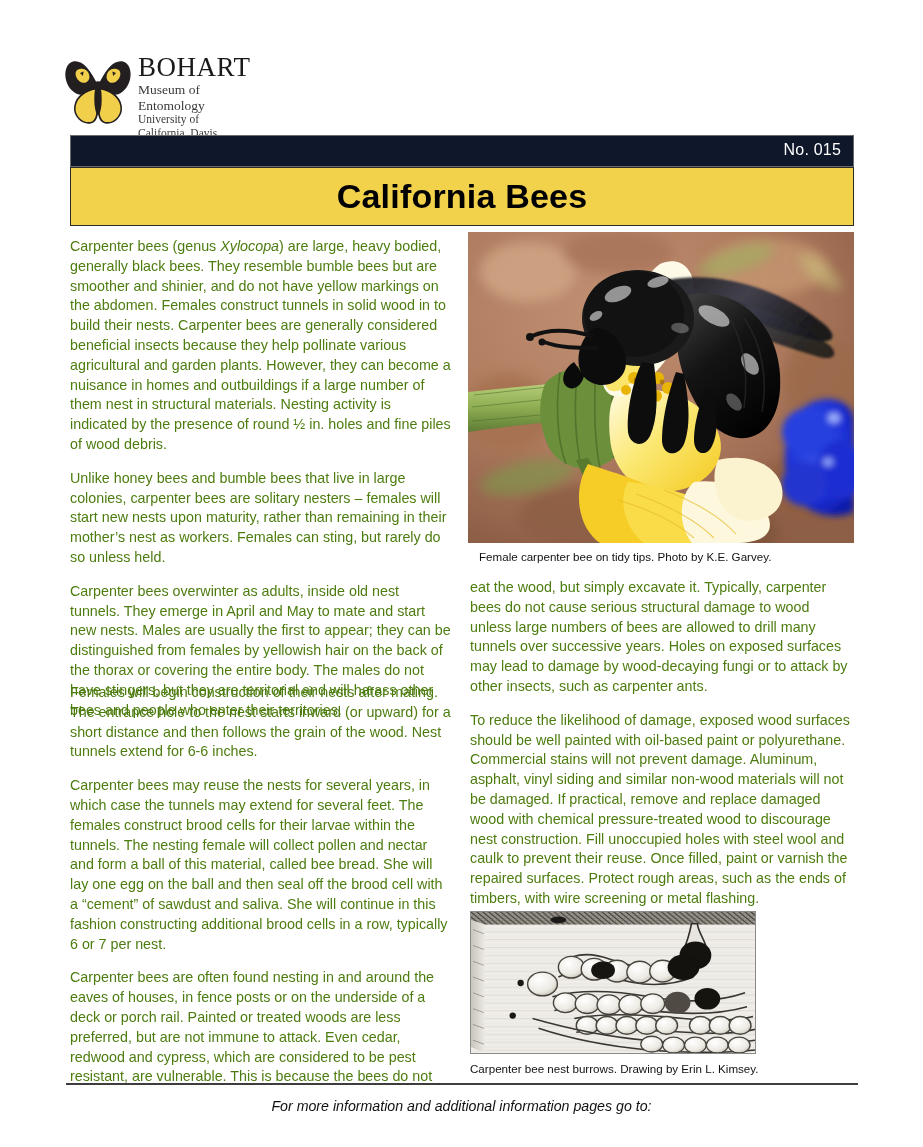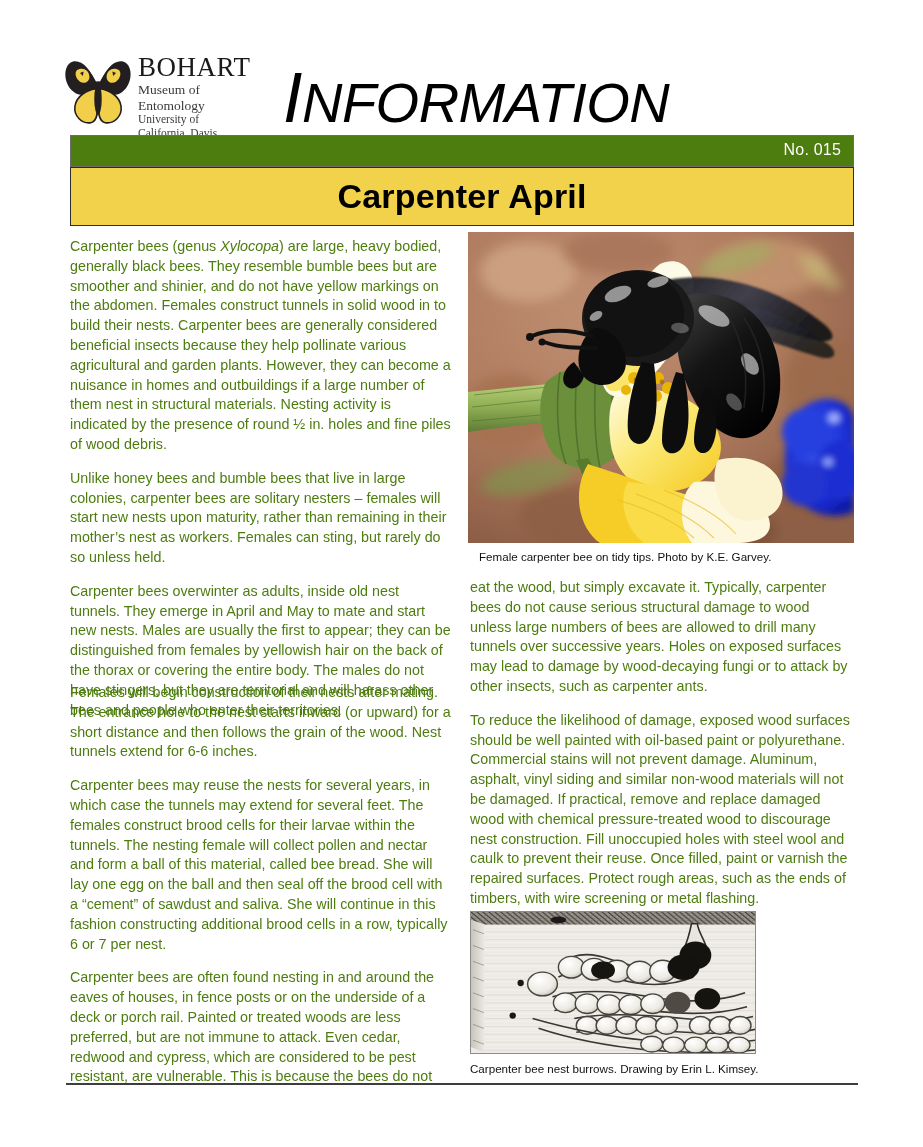--- a/index.html
+++ b/index.html
@@ -73,21 +73,21 @@
   }
   #information-title .cap {
     font-size: 70px;
   }
 
   
   #number-bar {
     position: absolute;
     left: 70px; top: 135px;
     width: 784px; height: 32px;
-    background: #4d7c0f;
+    background: #0f172a;
     border: 1px solid #6b6b6b;
     box-sizing: border-box;
   }
   #issue-number {
     position: absolute;
     right: 12px; top: 5px;
     color: #ffffff;
     font-size: 16px;
     font-family: "Liberation Sans", sans-serif;
     letter-spacing: 0.2px;
@@ -228,29 +228,28 @@
       <ellipse cx="50" cy="62" rx="5.2" ry="22" fill="#231f20"></ellipse>
       <circle cx="50" cy="43" r="5.6" fill="#231f20"></circle>
     </svg>
     <div id="logo-text">
       <div id="museum-wordmark">BOHART</div>
       <div id="museum-sub1">Museum of Entomology</div>
       <div id="museum-sub2">University of California, Davis</div>
     </div>
   </div>
 
-  <div id="information-title"><span class="cap">I</span><span>NFORMATION</span></div>
 </div>
 
 <div id="number-bar">
   <span id="issue-number">No. 015</span>
 </div>
 
 <div id="title-bar">
-  <span id="doc-title">Carpenter April</span>
+  <span id="doc-title">California Bees</span>
 </div>
 
 <div id="left-col-top" class="col-text">
   <p><span>Carpenter bees (genus </span><em>Xylocopa</em><span>) are large, heavy bodied, generally black bees. They resemble bumble bees but are smoother and shinier, and do not have yellow markings on the abdomen. Females construct tunnels in solid wood in to build their nests. Carpenter bees are generally considered beneficial insects because they help pollinate various agricultural and garden plants. However, they can become a nuisance in homes and outbuildings if a large number of them nest in structural materials. Nesting activity is indicated by the presence of round ½ in. holes and fine piles of wood debris.</span></p>
   <p>Unlike honey bees and bumble bees that live in large colonies, carpenter bees are solitary nesters – females will start new nests upon maturity, rather than remaining in their mother’s nest as workers. Females can sting, but rarely do so unless held.</p>
   <p>Carpenter bees overwinter as adults, inside old nest tunnels. They emerge in April and May to mate and start new nests. Males are usually the first to appear; they can be distinguished from females by yellowish hair on the back of the thorax or covering the entire body. The males do not have stingers, but they are territorial and will harass other bees and people who enter their territories.</p>
 </div>
 
 <div id="left-col-bottom" class="col-text">
   <p>Females will begin construction of their nests after mating. The entrance hole to the nest starts inward (or upward) for a short distance and then follows the grain of the wood. Nest tunnels extend for 6-6 inches.</p>
@@ -543,13 +542,14 @@
       <ellipse cx="226" cy="135" rx="11" ry="8"></ellipse>
       <ellipse cx="248" cy="135" rx="11" ry="8"></ellipse>
       <ellipse cx="270" cy="135" rx="11" ry="8"></ellipse>
     </g>
   </svg>
 </div>
 <div id="drawing-caption" class="caption">Carpenter bee nest burrows. Drawing by Erin L. Kimsey.</div>
 
 <div id="footer-rule"></div>
 <div id="footer">
+  <div>For more information and additional information pages go to:</div>
 </div>
 
 </body></html>

